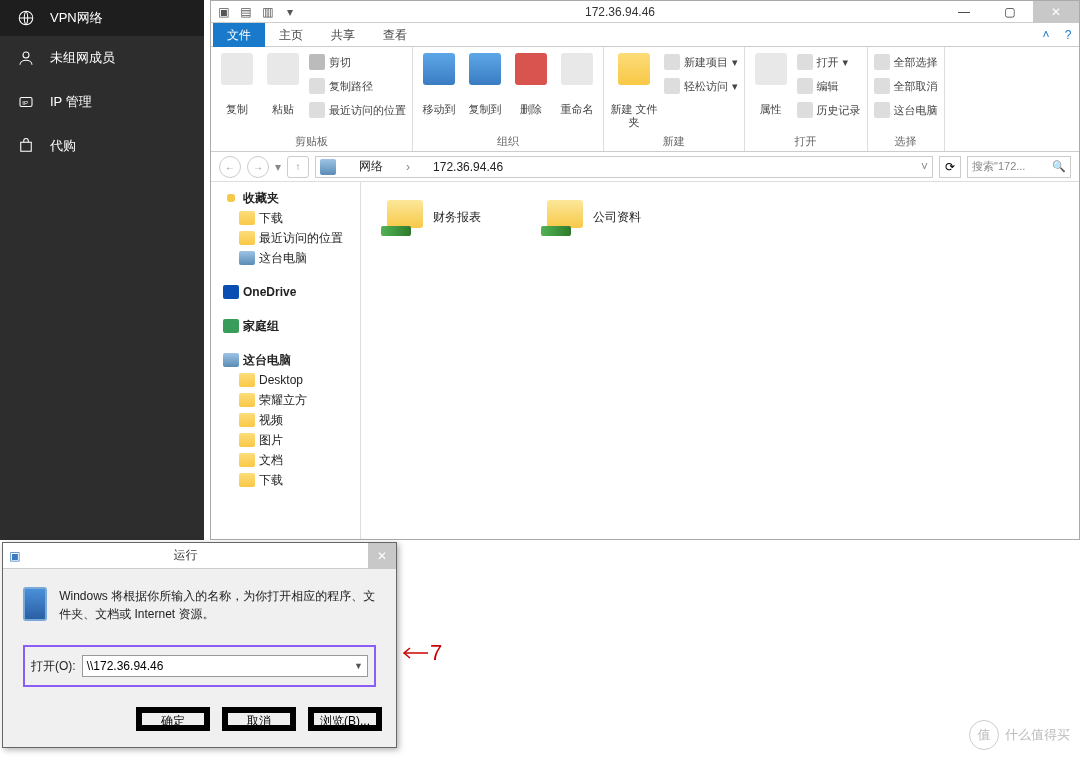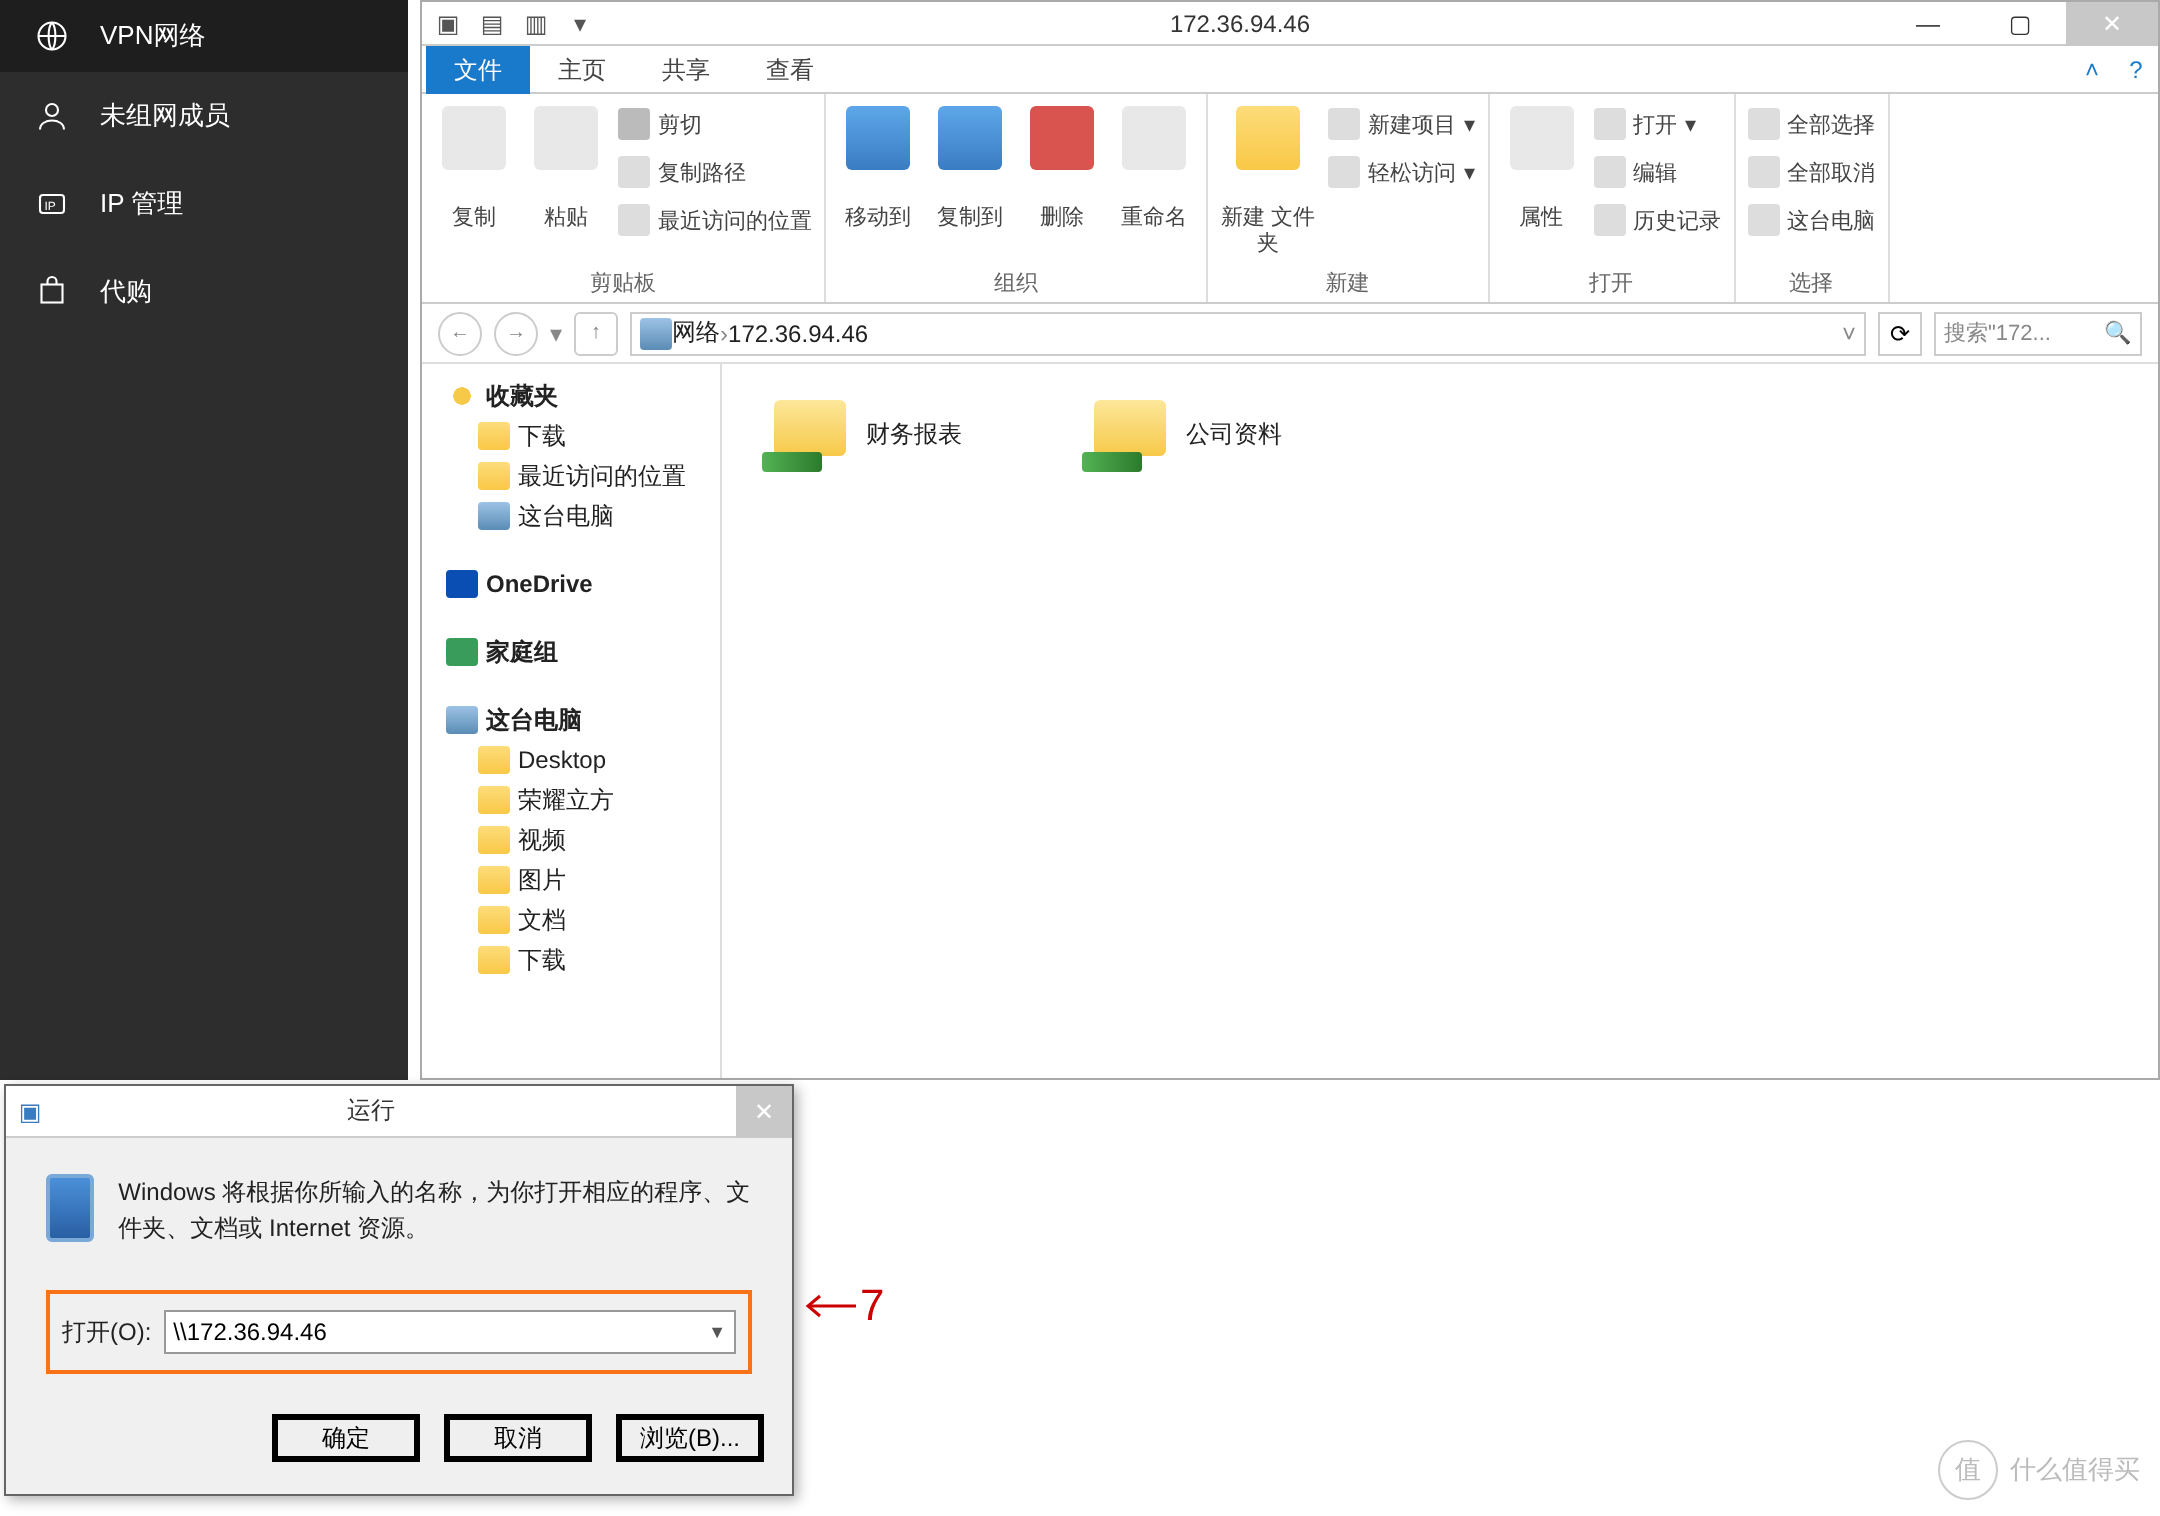--- a/index.html
+++ b/index.html
@@ -42,21 +42,21 @@
 .big-btn .bicon::after { content: ''; }
 .big-btn div.txt { font-size: 11px; line-height: 13px; text-align: center; }
 .small-btns { display: flex; flex-direction: column; gap: 2px; }
 .small-btn { display: flex; align-items: center; gap: 4px; font-size: 11px; color: #444; cursor: pointer; height: 22px; }
 .small-btn .sico { width: 16px; height: 16px; background: #ddd; border-radius: 2px; }
 .small-btn .sico.scissors { background: #bbb; }
 
 .addrbar { height: 30px; background: #fff; border-bottom: 1px solid #ddd; display: flex; align-items: center; gap: 6px; padding: 0 8px; }
 .navbtn { width: 22px; height: 22px; border: 1px solid #ccc; border-radius: 50%; display: flex; align-items: center; justify-content: center; color: #888; font-size: 10px; cursor: pointer;}
 .up { border-radius: 3px; }
-.addr { flex: 1; border: 1px solid #ccc; height: 22px; display: flex; align-items: center; gap: 0; padding: 0 4px; font-size: 12px; }
+.addr { flex: 1; border: 1px solid #ccc; height: 22px; display: flex; align-items: center; gap: 23px; padding: 0 4px; font-size: 12px; }
 .addr .aicon { width: 16px; height: 16px; background: linear-gradient(#9dc3e6,#5a8cb5); border-radius: 2px; }
 .addr .crumb { color: #222; }
 .addr .sep { color: #888; }
 .refresh { width: 22px; height: 22px; border: 1px solid #ccc; display: flex; align-items: center; justify-content: center; cursor: pointer;}
 .search { width: 104px; border: 1px solid #ccc; height: 22px; display: flex; align-items: center; padding: 0 4px; color: #888; font-size: 11px; }
 .search .mag { margin-left: auto; }
 
 .exp-body { flex: 1; display: flex; overflow: hidden; }
 .tree { width: 150px; border-right: 1px solid #ddd; padding: 6px 0; overflow-y: auto; font-size: 12px; color: #222; position: relative;}
 .tree::-webkit-scrollbar { width: 16px; }
@@ -81,26 +81,26 @@
 
 .run { position: absolute; left: 2px; bottom: 10px; width: 395px; height: 206px; background: #f0f0f0; border: 1px solid #666; box-shadow: 2px 2px 6px rgba(0,0,0,.3); }
 .run-title { height: 26px; background: #fff; display: flex; align-items: center; font-size: 12px; color: #333; border-bottom: 1px solid #ccc; }
 .run-title .ricon { width: 24px; text-align: center; color: #3a7cc2; }
 .run-title .rtitle { flex: 1; text-align: center; padding-right: 24px; }
 .run-title .rclose { width: 28px; height: 26px; background: #c8c8c8; color: #fff; display: flex; align-items: center; justify-content: center; cursor: pointer;}
 .run-body { padding: 18px 20px 10px; }
 .run-msg { display: flex; gap: 12px; }
 .run-msg .rlogo { width: 34px; height: 34px; background: linear-gradient(#4a90d9,#2a5fa3); border-radius: 3px; border: 2px solid #7aa8d8; position: relative; }
 .run-msg .txt { font-size: 12px; line-height: 18px; color: #222; }
-.run-input-row { margin-top: 22px; display: flex; align-items: center; gap: 6px; border: 2px solid #f97316; padding: 8px 6px; }
+.run-input-row { margin-top: 22px; display: flex; align-items: center; gap: 6px; border: 2px solid #8b5cf6; padding: 8px 6px; }
 .run-input-row label { font-size: 12px; color: #222; }
 .run-input { flex: 1; height: 22px; border: 1px solid #999; padding: 0 4px; font-size: 12px; background: #fff; display: flex; align-items: center; justify-content: space-between; }
 .run-input .dd { font-size: 9px; color: #555; }
 .run-btns { display: flex; justify-content: flex-end; gap: 12px; padding: 10px 14px; background: #f0f0f0; }
-.run-btn { width: 74px; height: 24px; border: 3px solid #000000; background: #efefef; font-size: 12px; cursor: pointer; }
+.run-btn { width: 74px; height: 24px; border: 6px solid #000000; background: #efefef; font-size: 12px; cursor: pointer; }
 
 .annotation { position: absolute; left: 400px; top: 640px; display: flex; align-items: center; color: #c00; font-family: serif; font-size: 22px; }
 .annotation svg { stroke: #c00; }
 
 .watermark { position: absolute; right: 10px; bottom: 8px; color: #bbb; font-size: 13px; display: flex; align-items: center; gap: 6px; }
 .watermark .circ { width: 30px; height: 30px; border: 1px solid #ccc; border-radius: 50%; display: flex; align-items: center; justify-content: center; font-size: 13px; color: #bbb; background: rgba(255,255,255,.5);}
 </style>
 </head>
 <body>
 

